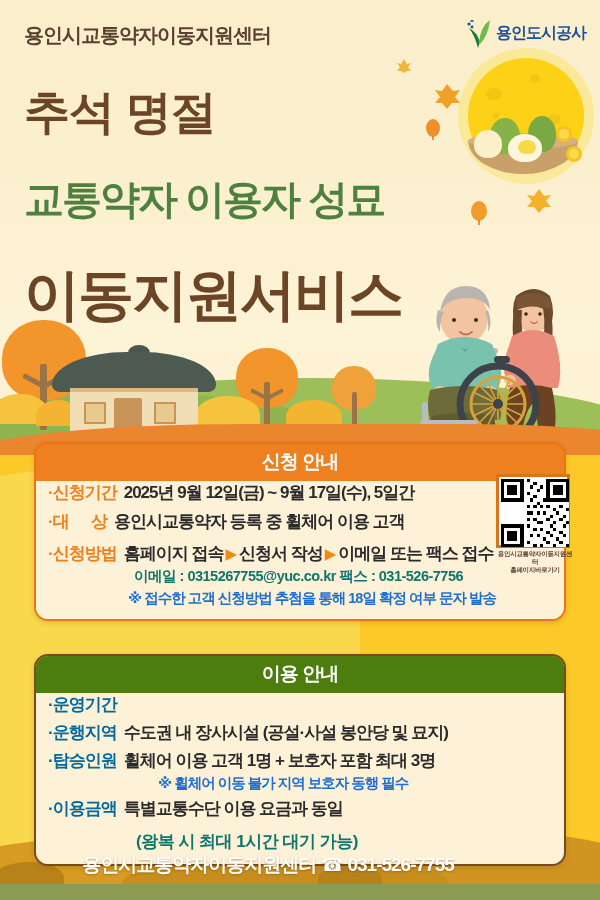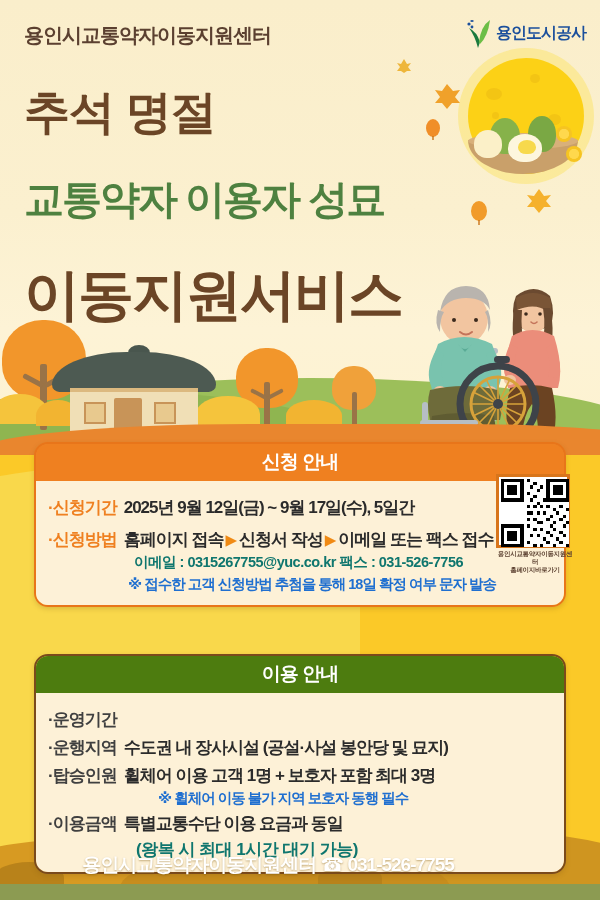--- a/index.html
+++ b/index.html
@@ -156,32 +156,32 @@
   
   .card {
     position: absolute; left: 34px; width: 532px;
     border-radius: 14px; overflow: hidden;
     box-shadow: 0 2px 5px rgba(120,80,20,.22);
   }
   .card-head {
     text-align: center; font-size: 19px; font-weight: 700;
     color: #ffffff; padding: 5px 0 6px; letter-spacing: -1px;
   }
-  .card-body { background: #fdf1d7; padding: 15px 12px 11px; }
+  .card-body { background: #fdf1d7; padding: 0 12px 11px; }
   .card.orange { border: 2px solid #e8751a; }
   .card.orange .card-head { background: #ef8020; }
   .card.brown { border: 2px solid #7a4a1c; }
   .card.brown .card-head { background: #4d7c0f; }
 
   .row { display: flex; align-items: baseline; margin-bottom: 2px; }
   .lbl {
     flex: 0 0 auto; font-size: 17px; font-weight: 700;
     color: #ef8020; white-space: pre; letter-spacing: -1px;
   }
-  .card.brown .lbl { color: #404040; }
+  .card.brown .lbl { color: #0369a1; }
   .val {
     font-size: 17px; font-weight: 700; color: #2b2b2b;
     letter-spacing: -1px; margin-left: 7px;
   }
   .sub {
     font-size: 14.5px; font-weight: 700; color: #0f766e;
     letter-spacing: -0.5px; margin-left: 86px;
   }
   .note {
     font-size: 14.5px; font-weight: 700; color: #1f6fd0;
@@ -382,20 +382,24 @@
   <div class="title1">추석 명절</div>
   <div class="title2">교통약자 이용자 성묘</div>
   <div class="title3">이동지원서비스</div>
 
   <div class="card orange" style="top:442px;">
     <div class="card-head">신청 안내</div>
     <div class="card-body">
       <div class="row">
         <span class="lbl">·신청기간</span>
         <span class="val">2025년 9월 12일(금) ~ 9월 17일(수), 5일간</span>
+      </div>
+      <div class="row" style="margin-top:6px;">
+        <span class="lbl">·대      상</span>
+        <span class="val">용인시교통약자 등록 중 휠체어 이용 고객</span>
       </div>
       <div class="row" style="margin-top:9px;">
         <span class="lbl">·신청방법</span>
         <span class="val">홈페이지 접속</span>
         <span class="arrow">▶</span>
         <span class="val" style="margin-left:0;">신청서 작성</span>
         <span class="arrow">▶</span>
         <span class="val" style="margin-left:0;">이메일 또는 팩스 접수</span>
       </div>
       <div class="sub">이메일 : 0315267755@yuc.co.kr   팩스 : 031-526-7756</div>
@@ -495,19 +499,19 @@
       </div>
       <div class="row" style="margin-top:5px;">
         <span class="lbl">·탑승인원</span>
         <span class="val">휠체어 이용 고객 1명 + 보호자 포함 최대 3명</span>
       </div>
       <div class="note indent2" style="margin-top:2px;">※ 휠체어 이동 불가 지역 보호자 동행 필수</div>
       <div class="row" style="margin-top:4px;">
         <span class="lbl">·이용금액</span>
         <span class="val">특별교통수단 이용 요금과 동일</span>
       </div>
-      <div class="sub" style="margin-left:88px;margin-top:3px;font-size:17px;">(왕복 시 최대 1시간 대기 가능)</div>
+      <div class="sub" style="margin-left:88px;margin-top:10px;font-size:17px;">(왕복 시 최대 1시간 대기 가능)</div>
     </div>
   </div>
 
   <div class="footer">용인시교통약자이동지원센터 ☎ 031-526-7755</div>
 
 </div>
 
 </body></html>

